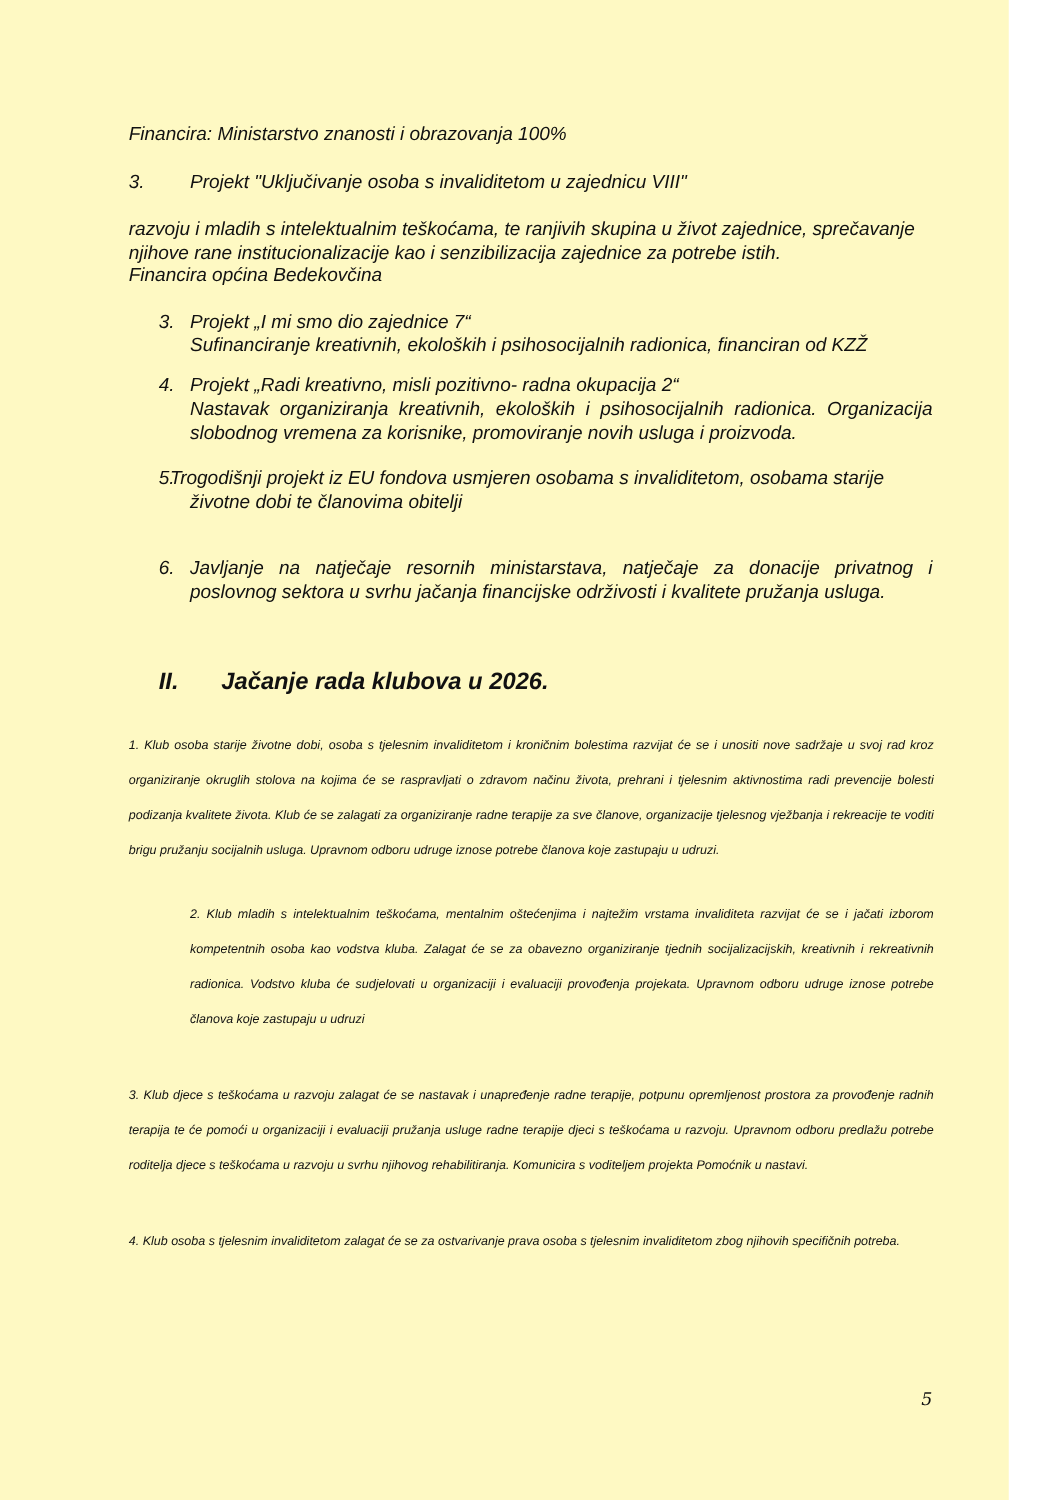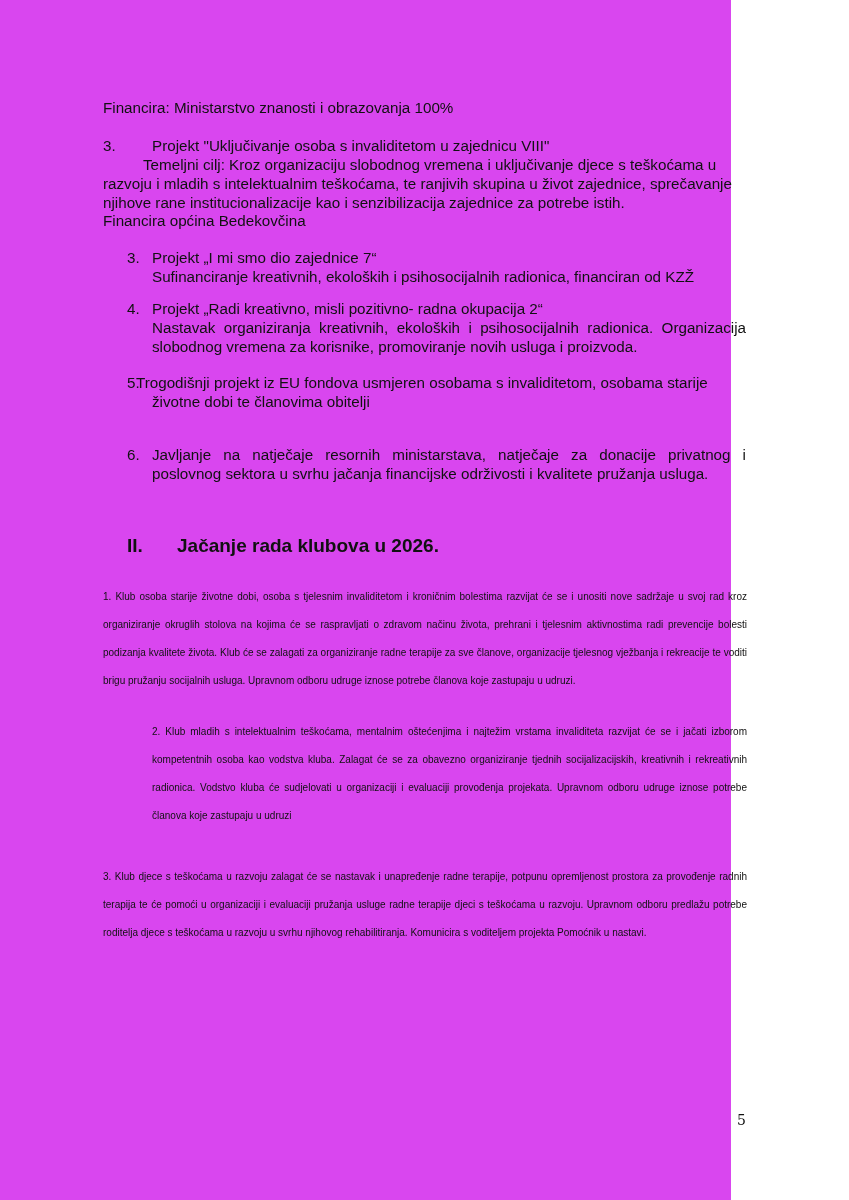--- a/index.html
+++ b/index.html
@@ -1,34 +1,33 @@
 <!DOCTYPE html>
 <html><head>
   <meta charset="utf-8">
   <style>
     html, body { margin: 0; padding: 0; background: #ffffff; }
     body { width: 849px; height: 1200px; position: relative; overflow: hidden;
            font-family: "Liberation Sans", sans-serif; color: #111111; }
-    .page { position: absolute; left: 0; top: 0; width: 731px; height: 1200px; background: #d946ef; }
+    .page { position: absolute; left: 0; top: 0; width: 807px; height: 1200px; background: #fef9c3; font-style: italic; }
     .ln { position: absolute; font-size: 15.2px; line-height: 19px; white-space: nowrap; }
     .just { position: absolute; font-size: 10px; line-height: 28px; text-align: justify; text-align-last: left; }
     .heading { position: absolute; font-size: 19px; font-weight: bold; white-space: nowrap; }
     .num { position: absolute; font-size: 15.2px; line-height: 19px; }
     .pagenum { position: absolute; font-family: "DejaVu Serif", serif; font-size: 14px; }
   </style>
 </head>
 <body>
 
 <div class="page">
 
   <div class="ln" style="left:103px; top:98px;">Financira: Ministarstvo znanosti i obrazovanja 100%</div>
 
   <div class="ln" style="left:103px; top:136px;">3.</div>
   <div class="ln" style="left:152px; top:136px;">Projekt  "Uključivanje osoba s invaliditetom u zajednicu VIII"</div>
-  <div class="ln" style="left:143px; top:155px;">Temeljni cilj: Kroz organizaciju slobodnog vremena i uključivanje djece s teškoćama  u</div>
   <div class="ln" style="left:103px; top:174px;text-align:center;">razvoju i mladih s intelektualnim teškoćama, te ranjivih skupina u život zajednice, sprečavanje</div>
   <div class="ln" style="left:103px; top:193px;">njihove rane institucionalizacije kao i senzibilizacija zajednice za potrebe istih.</div>
   <div class="ln" style="left:103px; top:211px;">Financira općina Bedekovčina</div>
 
   <div>
     <div>
       <div class="num" style="left:127px; top:248px;">3.</div>
       <div class="ln" style="left:152px; top:248px;">Projekt „I mi smo dio zajednice 7“</div>
       <div class="ln" style="left:152px; top:267px;">Sufinanciranje kreativnih, ekoloških i psihosocijalnih radionica, financiran od KZŽ</div>
     </div>
@@ -49,15 +48,16 @@
       <div class="ln" style="left:152px; top:464px;">poslovnog sektora u svrhu jačanja financijske održivosti i kvalitete pružanja usluga.</div>
     </div>
   </div>
 
   <div class="heading" style="left:127px; top:535px;">II.</div>
   <div class="heading" style="left:177px; top:535px;">Jačanje rada klubova u 2026.</div>
 
   <div class="just" style="left:103px; top:583px; width:644px;">1. Klub osoba starije životne dobi, osoba s tjelesnim invaliditetom i kroničnim bolestima razvijat će se i unositi nove sadržaje u svoj rad kroz organiziranje okruglih stolova na kojima će se raspravljati o zdravom načinu života, prehrani i tjelesnim aktivnostima radi prevencije bolesti podizanja kvalitete života. Klub će se zalagati za organiziranje radne terapije za sve članove, organizacije tjelesnog vježbanja i rekreacije te voditi brigu pružanju socijalnih usluga. Upravnom odboru udruge iznose potrebe članova koje zastupaju u udruzi.</div>
   <div class="just" style="left:152px; top:718px; width:595px;">2. Klub mladih s intelektualnim teškoćama, mentalnim oštećenjima i najtežim vrstama invaliditeta razvijat će se i jačati izborom kompetentnih osoba kao vodstva kluba. Zalagat će se za obavezno organiziranje tjednih socijalizacijskih, kreativnih i rekreativnih radionica. Vodstvo kluba će sudjelovati u organizaciji i evaluaciji provođenja projekata. Upravnom odboru udruge iznose potrebe članova koje zastupaju u udruzi</div>
   <div class="just" style="left:103px; top:863px; width:644px;">3. Klub djece s teškoćama u razvoju zalagat će se  nastavak i unapređenje radne terapije, potpunu opremljenost prostora za provođenje radnih terapija te će pomoći u organizaciji i evaluaciji pružanja usluge radne terapije djeci s teškoćama u razvoju. Upravnom odboru predlažu potrebe roditelja djece s teškoćama u razvoju u svrhu njihovog rehabilitiranja. Komunicira s voditeljem projekta Pomoćnik u nastavi.</div>
+  <div class="just" style="left:103px; top:980px; width:644px;">4. Klub osoba s tjelesnim invaliditetom zalagat će se za ostvarivanje prava osoba s tjelesnim invaliditetom zbog njihovih specifičnih potreba.</div>
 
   <div class="pagenum" style="left:737px; top:1112px;">5</div>
 </div>
 
 </body></html>

